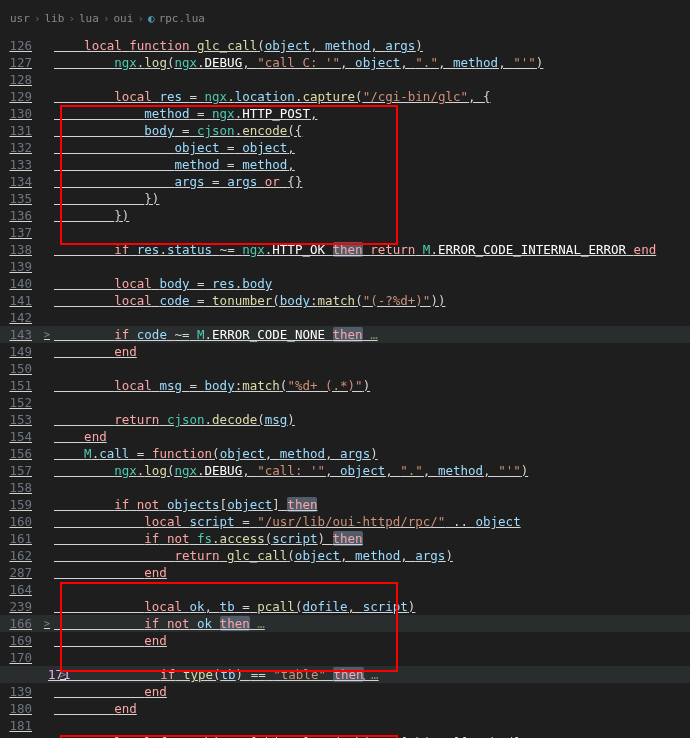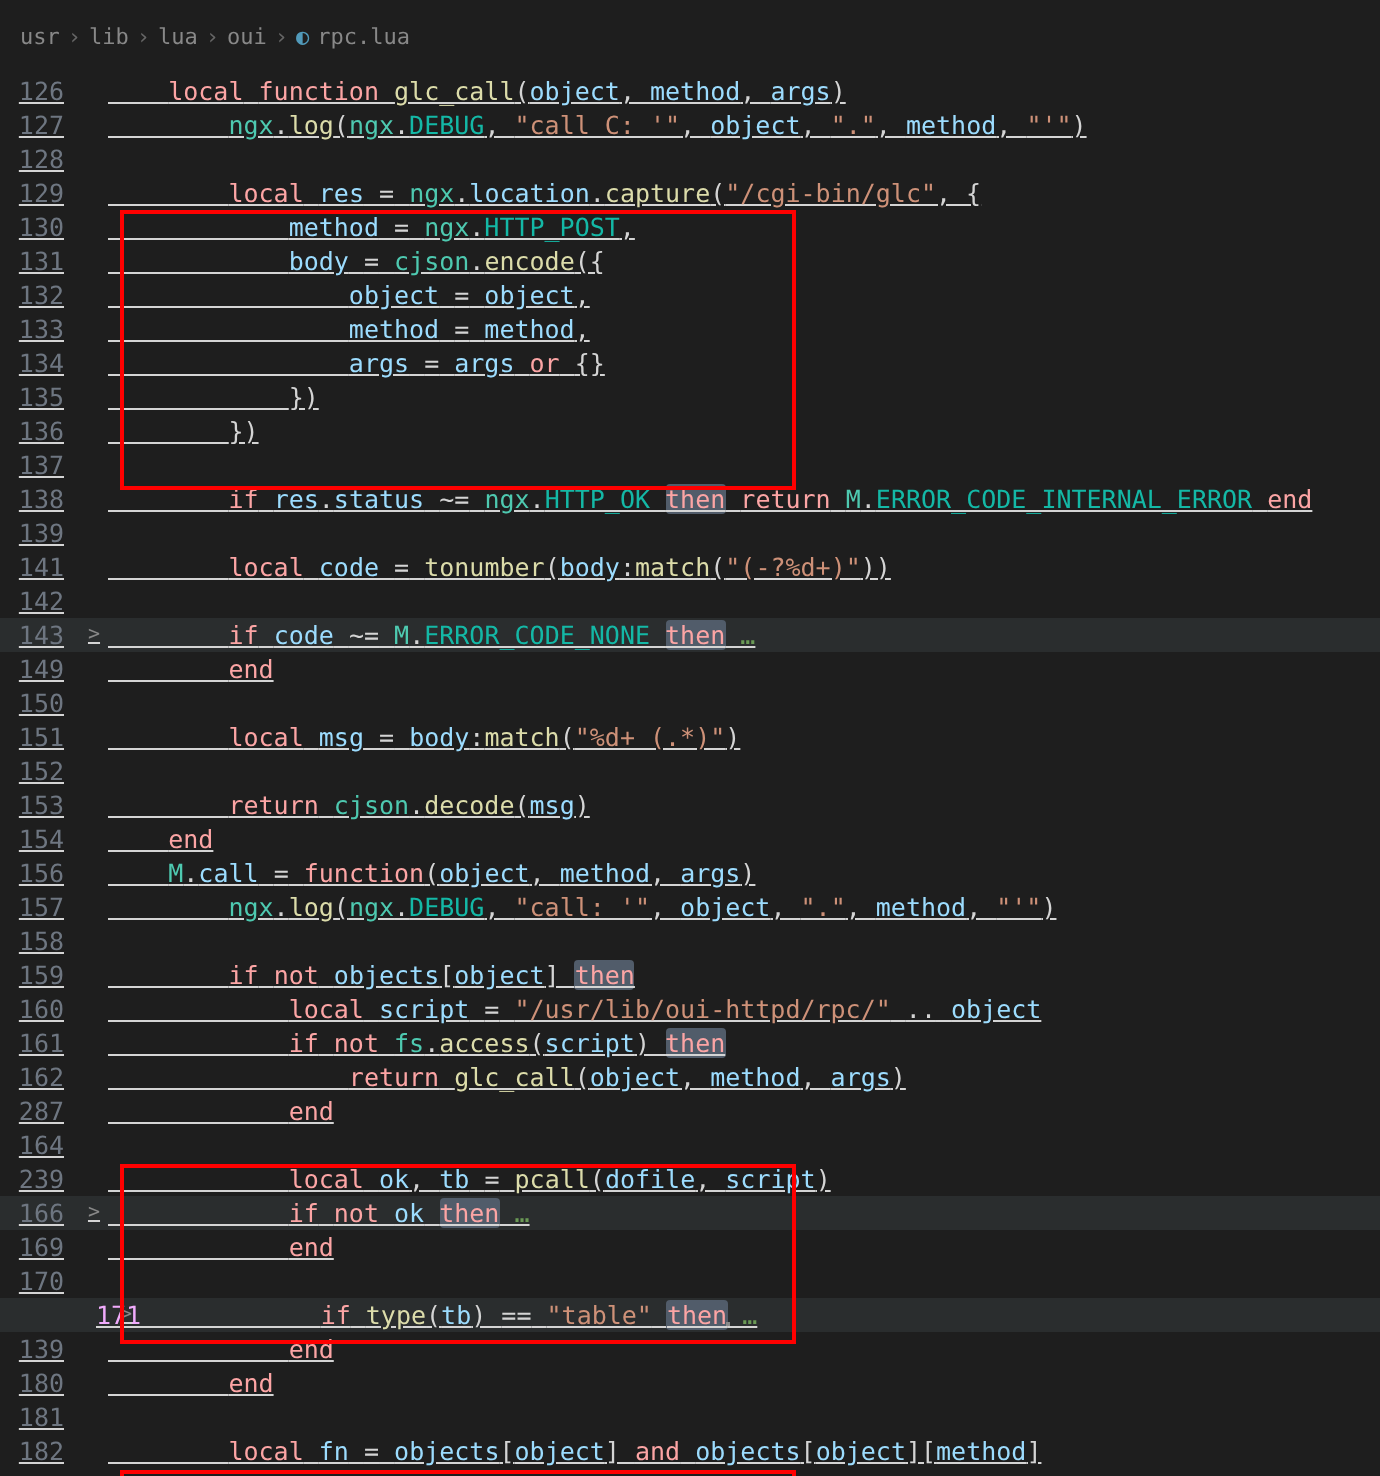--- a/index.html
+++ b/index.html
@@ -57,21 +57,21 @@
     .line.hl { background: #2a2d2e; }
     .line.active .gutter { color: #f0abfc; padding-left: 48px; }
     
     .kw { color: #fca5a5; }        
     .fn { color: #dcdcaa; }        
     .id { color: #9cdcfe; }        
     .str { color: #ce9178; }       
     .obj { color: #4ec9b0; }       
     .punc { color: #d4d4d4; }
     .op { color: #d4d4d4; }
-    .const { color: #14b8a6; margin-top: 20px; }
+    .const { color: #ffffff; margin-top: 20px; }
     .dim { color: #6a9955; }
     .cursor-box { outline: 1px solid #888; display:inline-block; }
     .then-hl { background: #515c6a; border-radius: 2px; }
     .box-red {
       position: absolute;
       border: 2px solid #ff0000;
       pointer-events: none;
       z-index: 5;
     }
     .container { position: relative; }
@@ -158,20 +158,25 @@
         <div class="gutter">138</div>
         <div class="fold"></div>
         <div class="code">        <span class="kw">if</span> <span class="id">res</span><span class="punc">.</span><span class="id">status</span> <span class="op">~=</span> <span class="obj">ngx</span><span class="punc">.</span><span class="const">HTTP_OK</span> <span class="kw then-hl">then</span> <span class="kw">return</span> <span class="obj">M</span><span class="punc">.</span><span class="const">ERROR_CODE_INTERNAL_ERROR</span> <span class="kw">end</span></div>
       </div>
       <div class="line">
         <div class="gutter">139</div>
         <div class="fold"></div>
         <div class="code"></div>
       </div>
       <div class="line">
+        <div class="gutter">140</div>
+        <div class="fold"></div>
+        <div class="code">        <span class="kw">local</span> <span class="id">body</span> <span class="op">=</span> <span class="id">res</span><span class="punc">.</span><span class="id">body</span></div>
+      </div>
+      <div class="line">
         <div class="gutter">141</div>
         <div class="fold"></div>
         <div class="code">        <span class="kw">local</span> <span class="id">code</span> <span class="op">=</span> <span class="fn">tonumber</span><span class="punc">(</span><span class="id">body</span><span class="punc">:</span><span class="fn">match</span><span class="punc">(</span><span class="str">"(-?%d+)"</span><span class="punc">))</span></div>
       </div>
       <div class="line">
         <div class="gutter">142</div>
         <div class="fold"></div>
         <div class="code"></div>
       </div>
       <div class="line hl">

